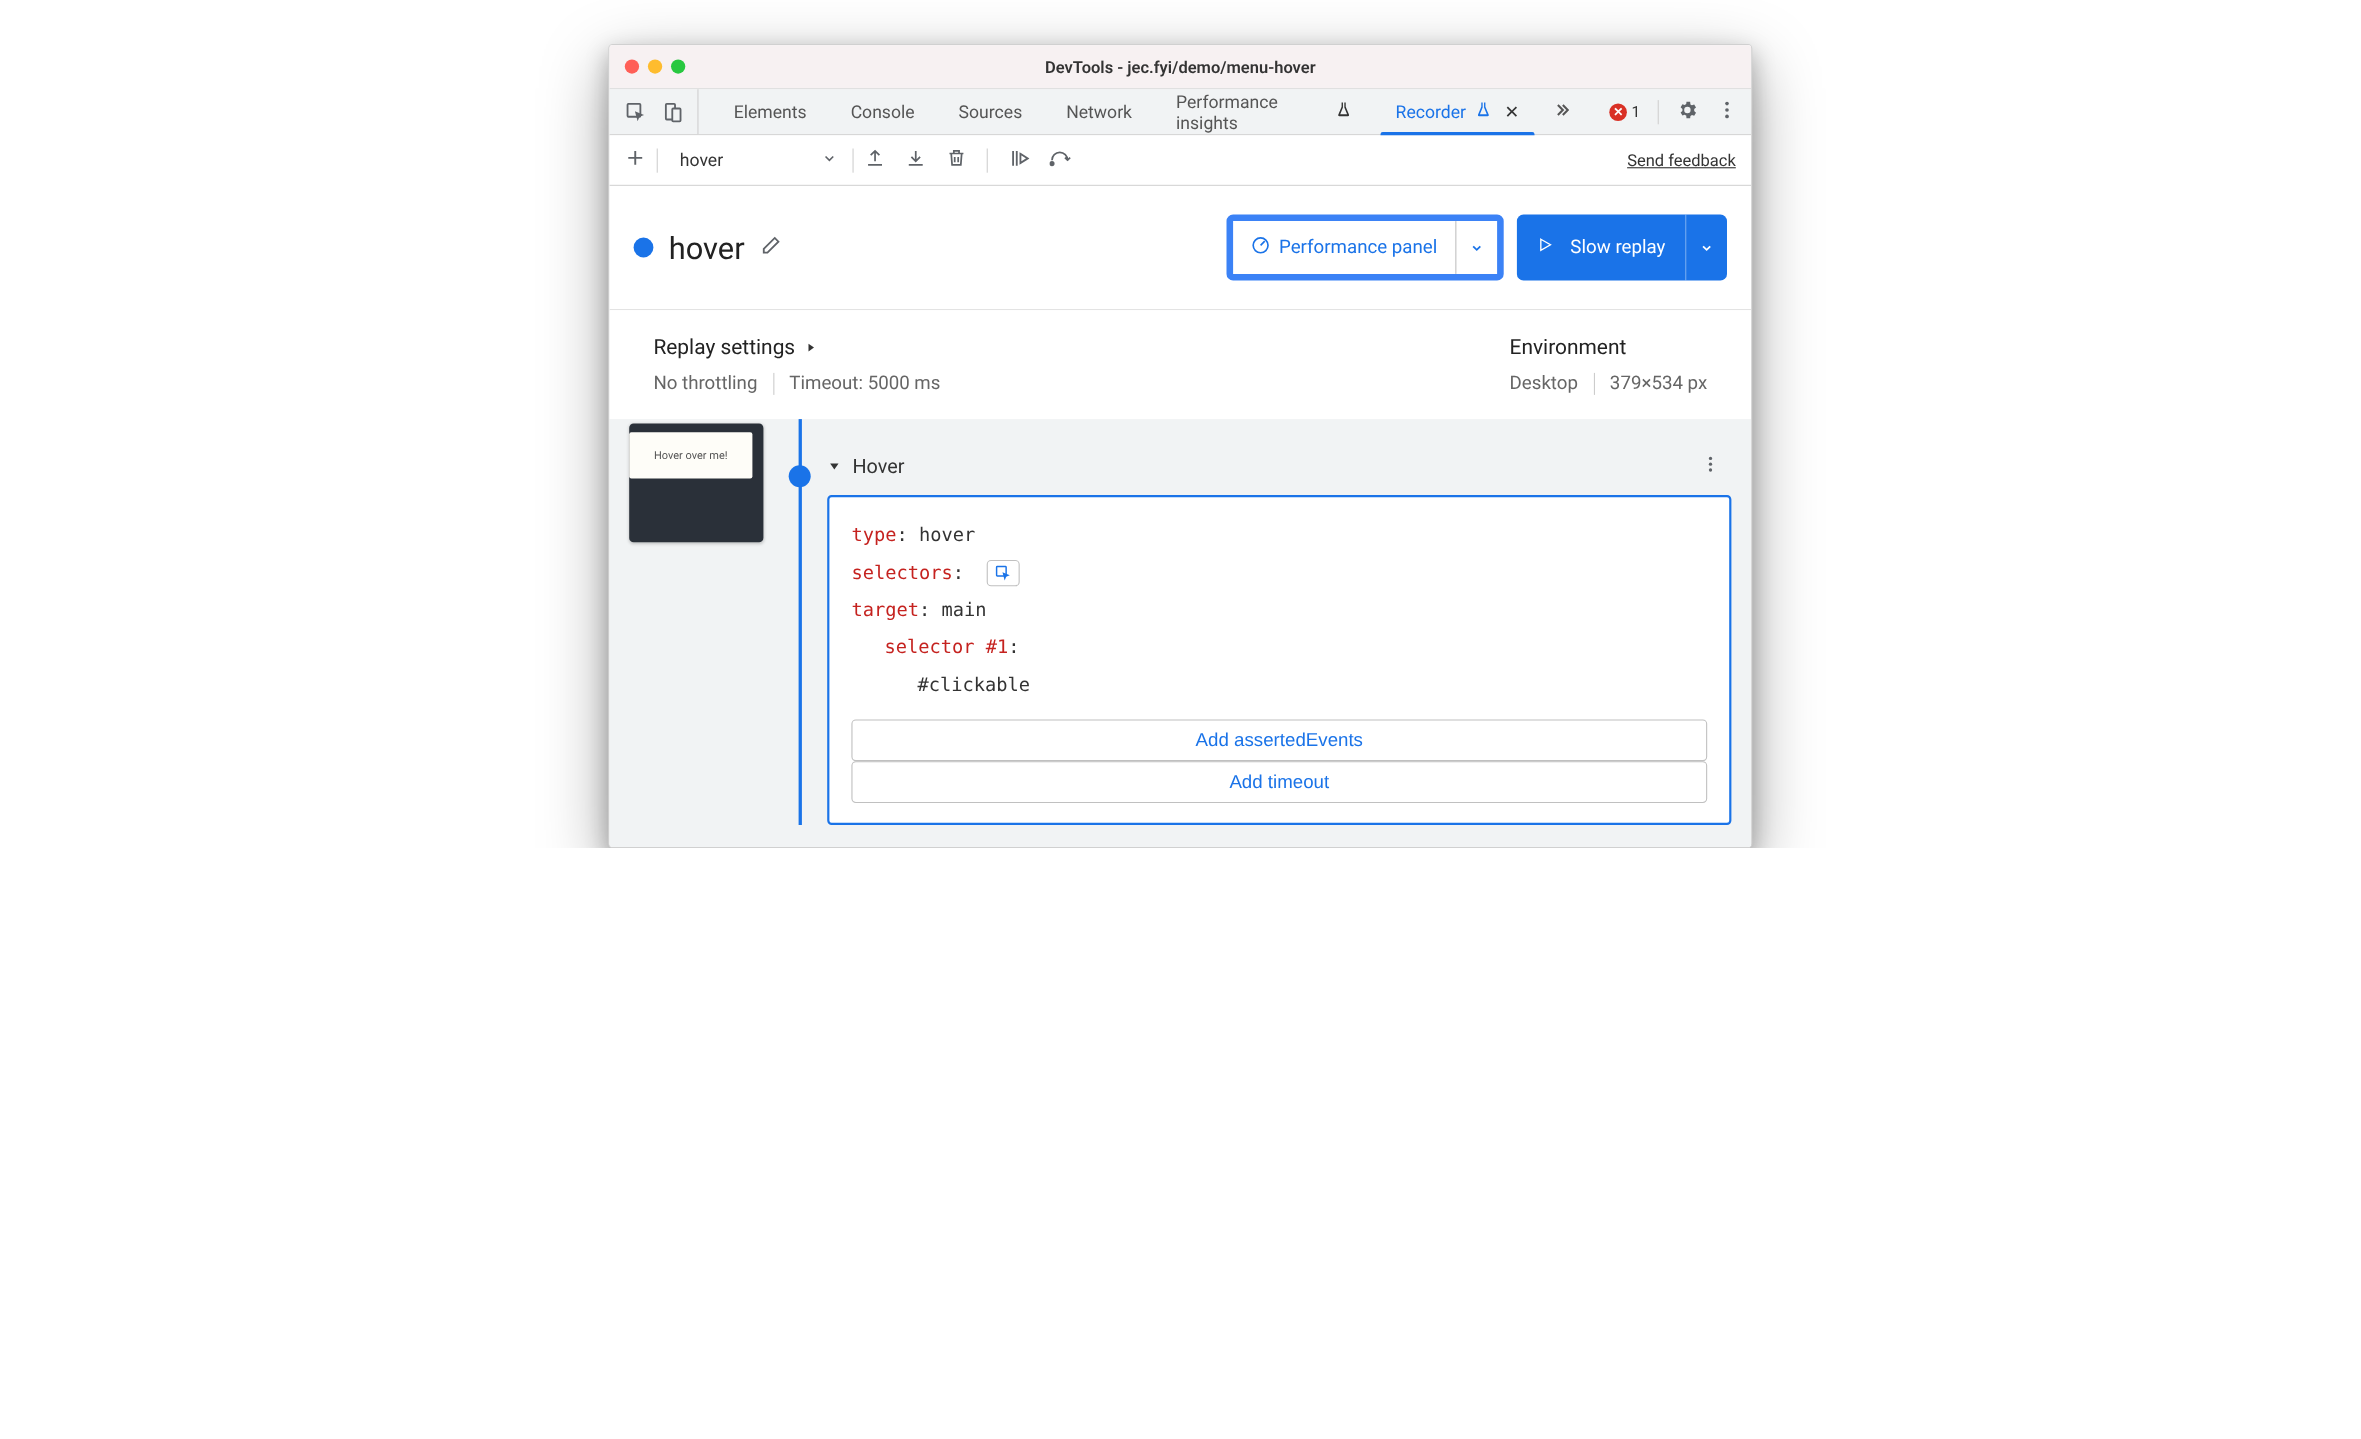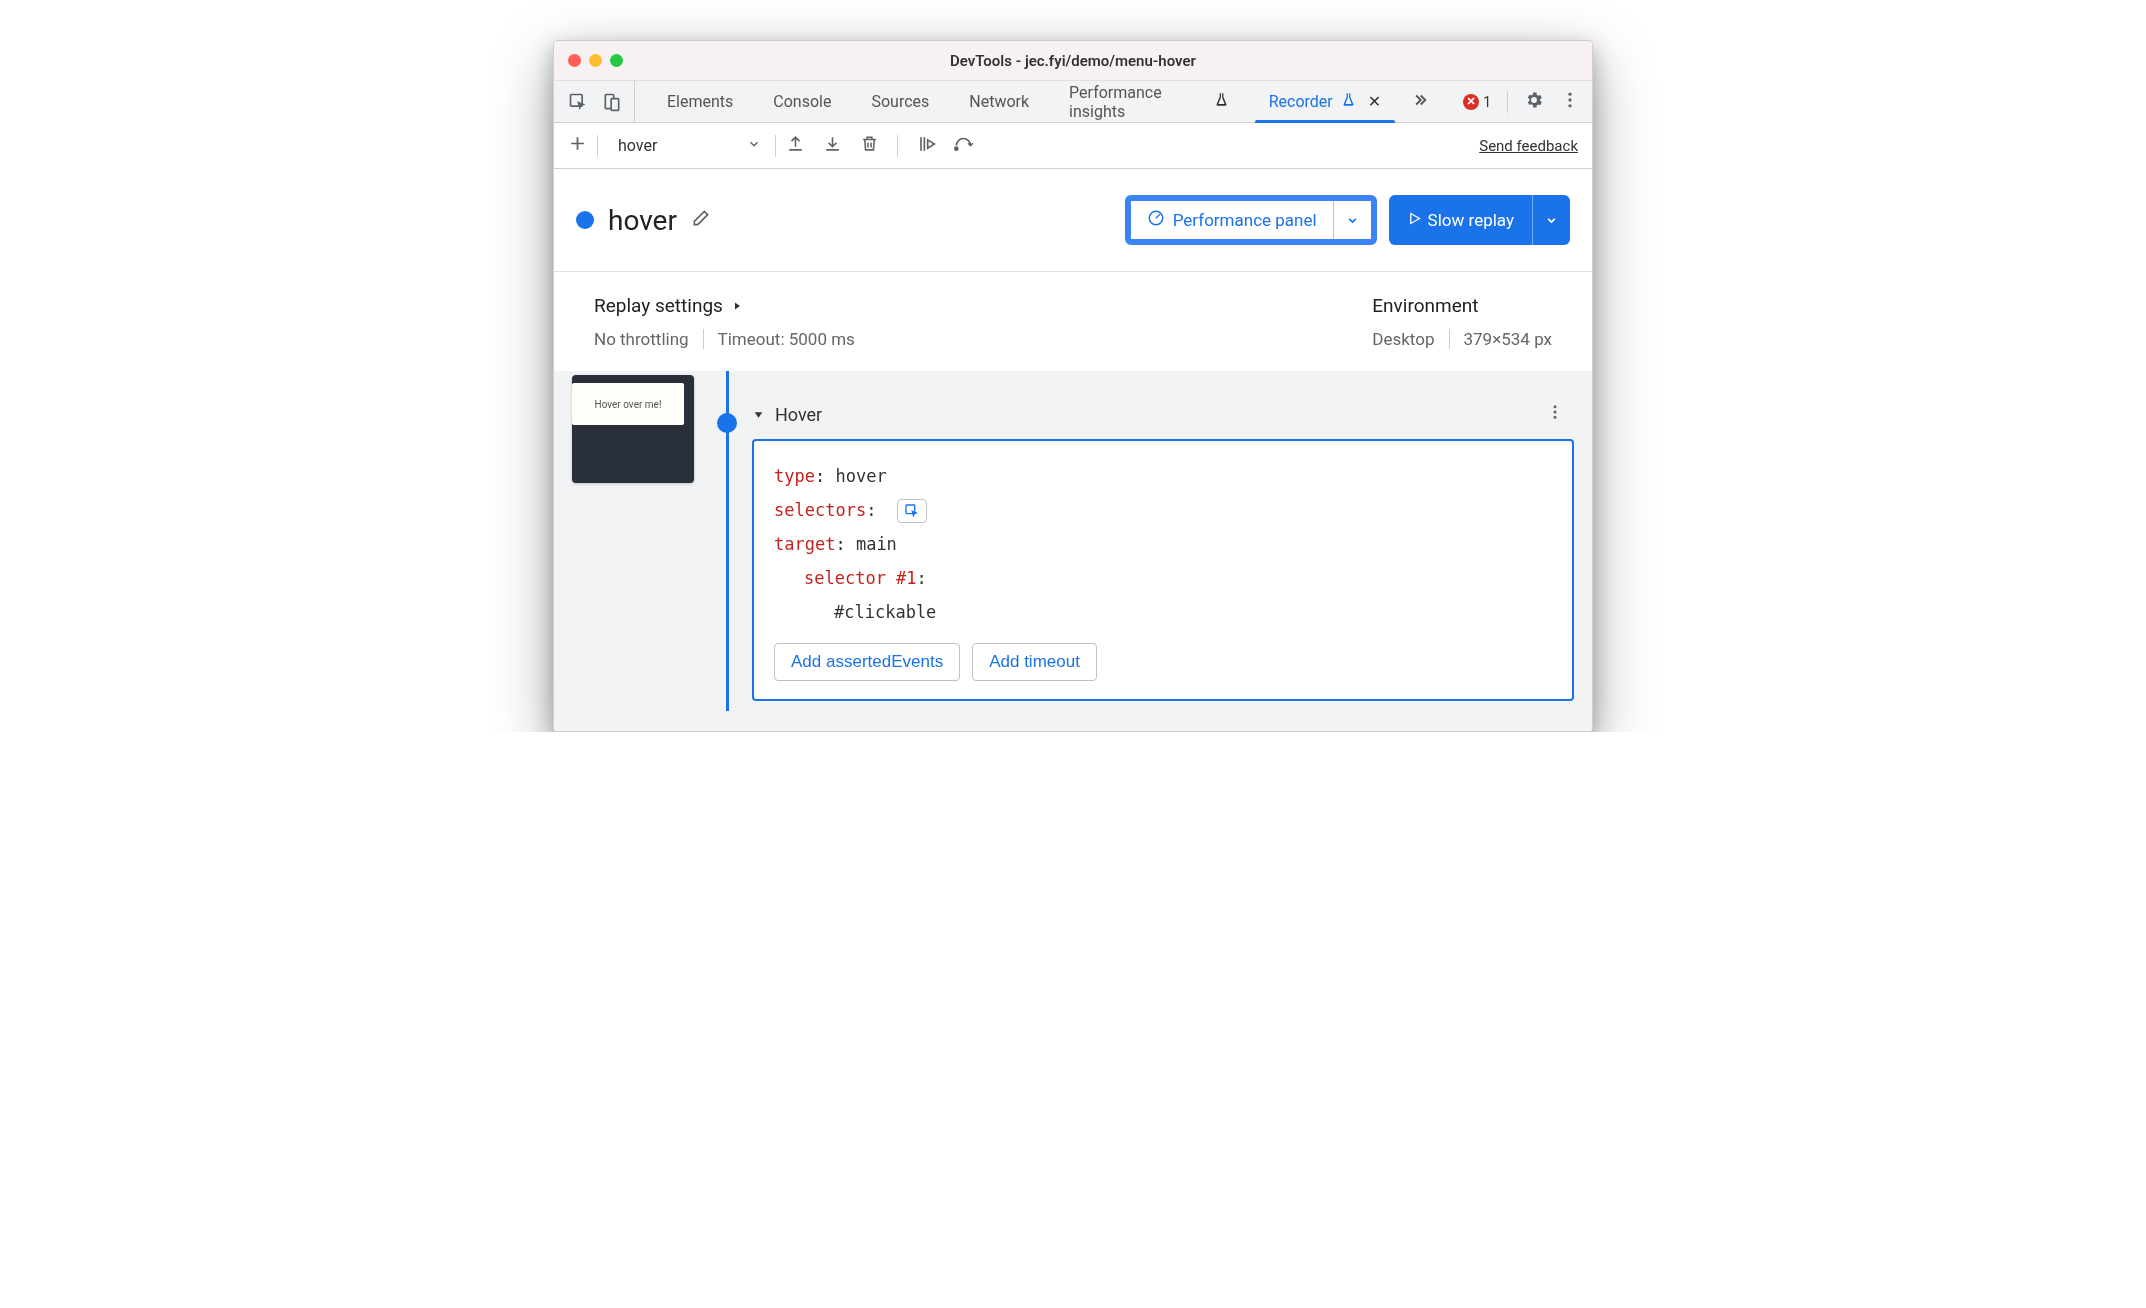--- a/index.html
+++ b/index.html
@@ -184,21 +184,21 @@
     border: 6px solid #3b82f6;
     color: #1a73e8;
     background: #fff;
   }
   .split-btn.outline .main-part { padding: 8px 16px; display: flex; align-items: center; gap: 8px; }
   .split-btn.outline .drop-part { padding: 8px 12px; border-left: 1px solid #c0c0c0; display: flex; align-items: center; }
   .split-btn.primary {
     background: #1a73e8;
     color: #fff;
   }
-  .split-btn.primary .main-part { padding: 0 18px; display: flex; align-items: center; gap: 6px; }
+  .split-btn.primary .main-part { padding: 20px 18px; display: flex; align-items: flex-start; gap: 16px; }
   .split-btn.primary .drop-part { padding: 8px 12px; border-left: 1px solid rgba(255,255,255,0.4); display: flex; align-items: center; }
 
   .settings-row {
     padding: 22px 40px;
     display: flex;
     background: #fff;
   }
   .settings-left { flex: 1; }
   .settings-title {
     font-size: 19px;
@@ -299,23 +299,23 @@
     display: inline-flex;
     border: 1px solid #c0c0c0;
     border-radius: 4px;
     padding: 3px 6px;
     margin-left: 10px;
     vertical-align: middle;
     color: #1a73e8;
   }
   .add-buttons {
     display: flex;
-    gap: 12px;
     margin-top: 14px;
     font-family: -apple-system, BlinkMacSystemFont, sans-serif;
+    flex-direction: column;
   }
   .add-btn {
     border: 1px solid #c0c0c0;
     border-radius: 4px;
     padding: 8px 16px;
     color: #1a73e8;
     font-size: 17px;
     background: #fff;
     cursor: pointer;
   }

